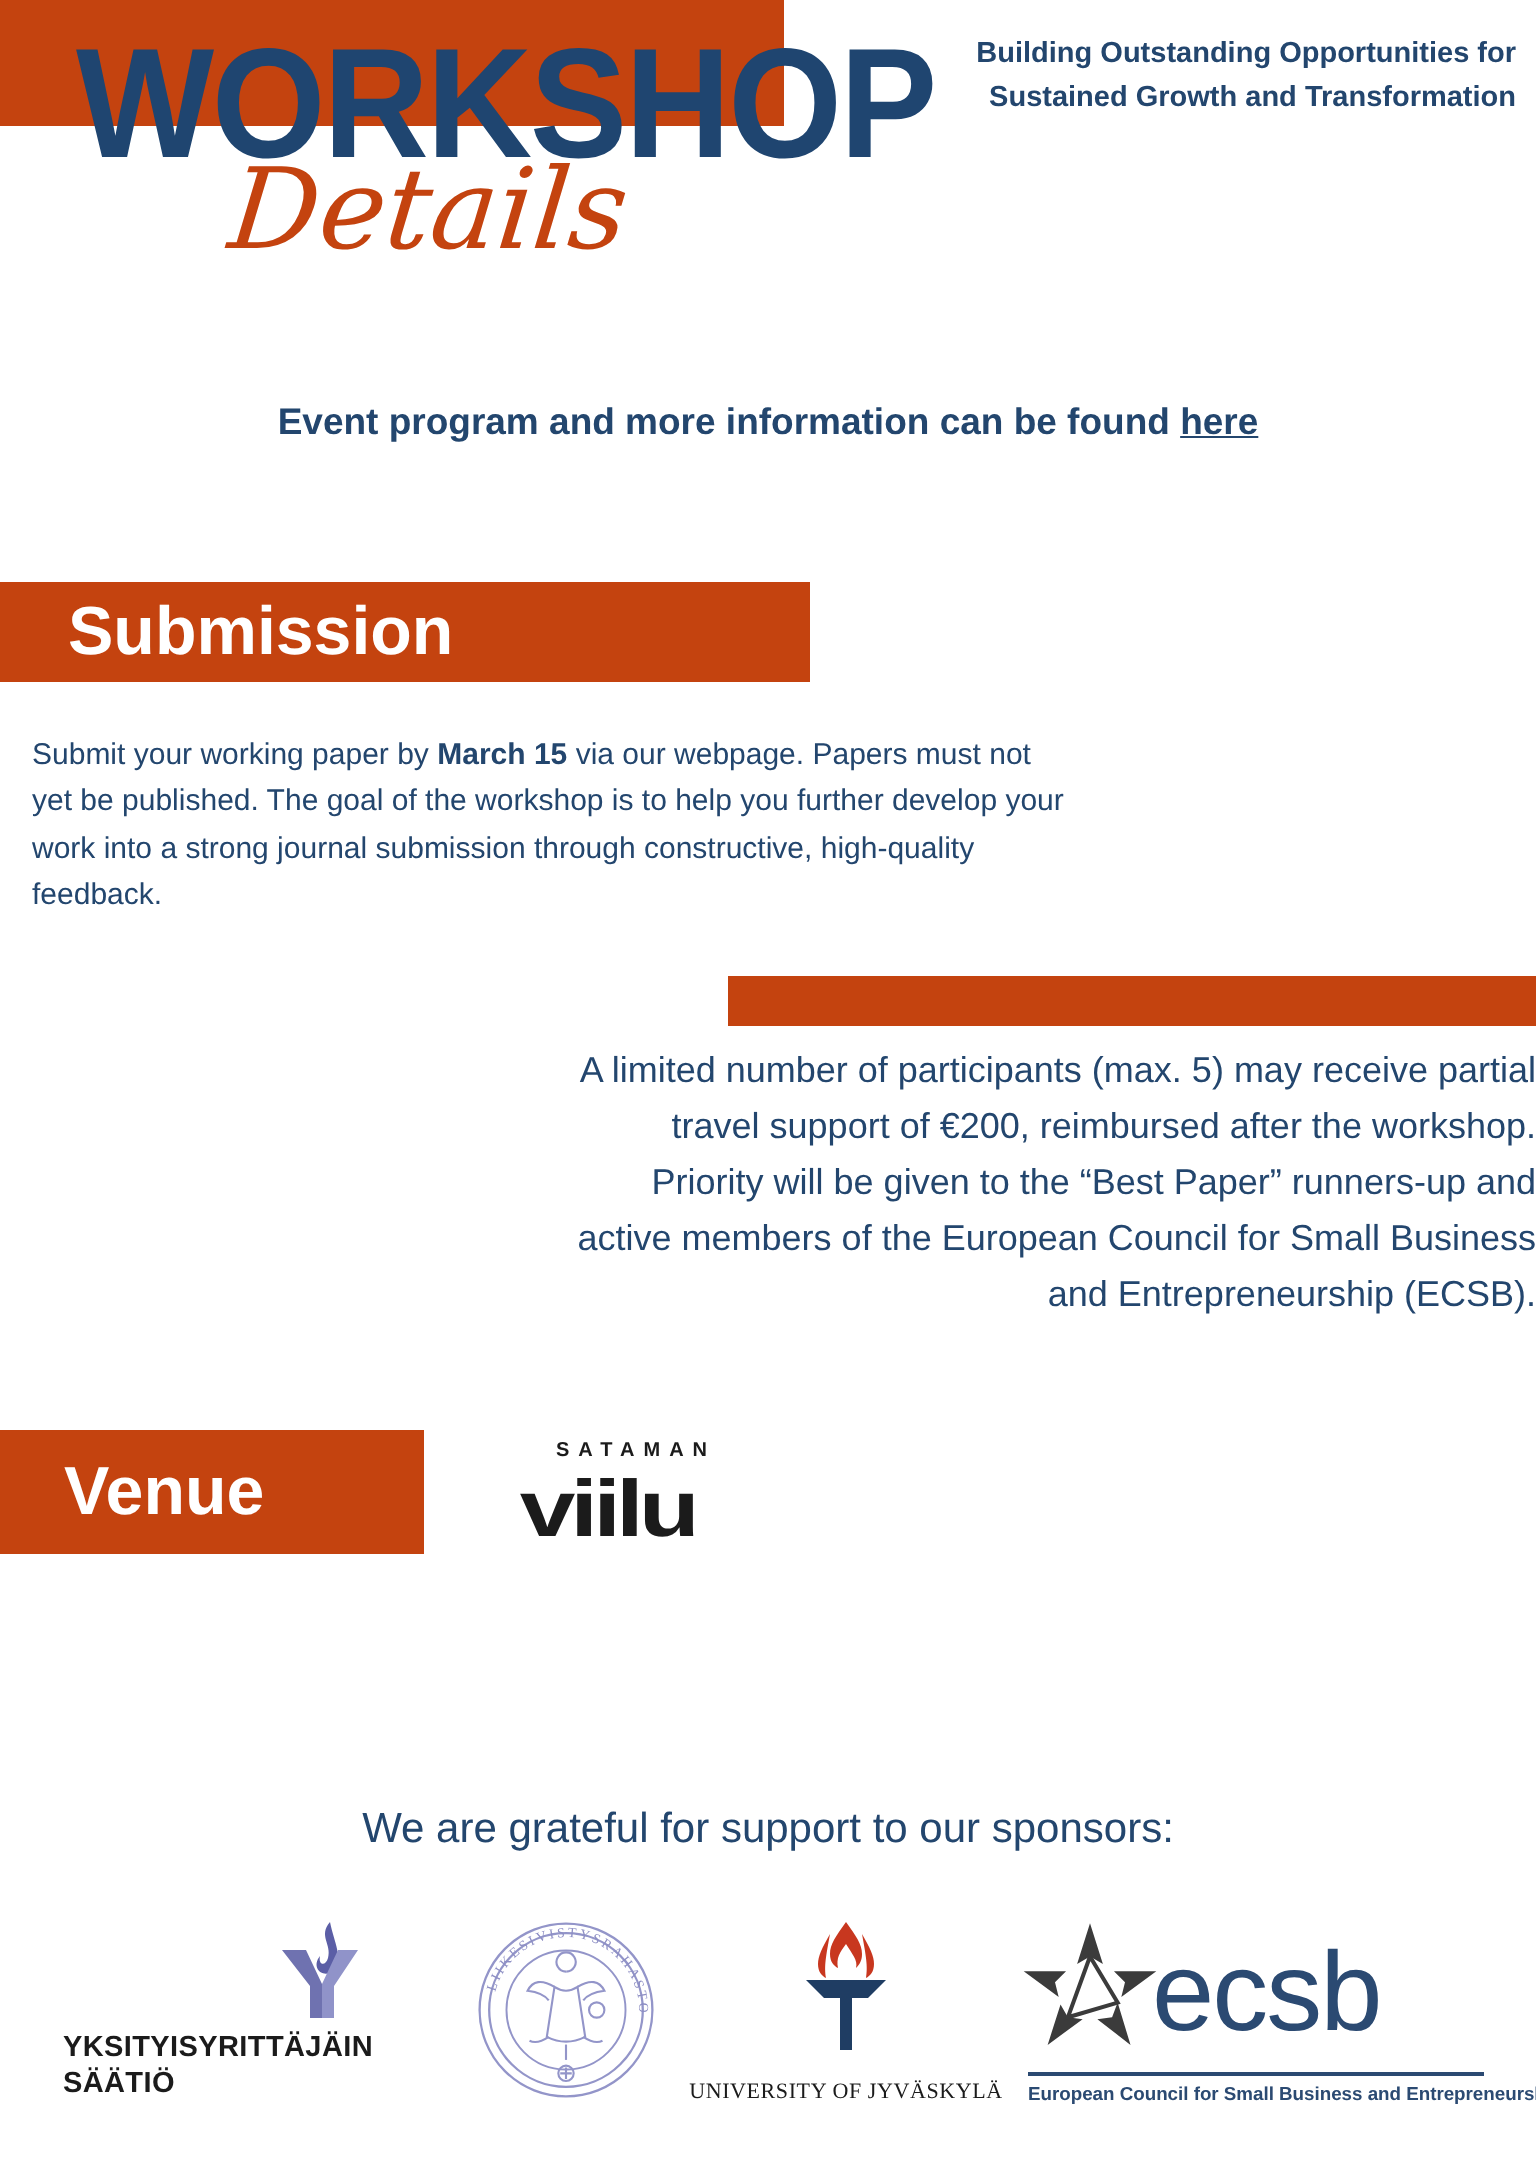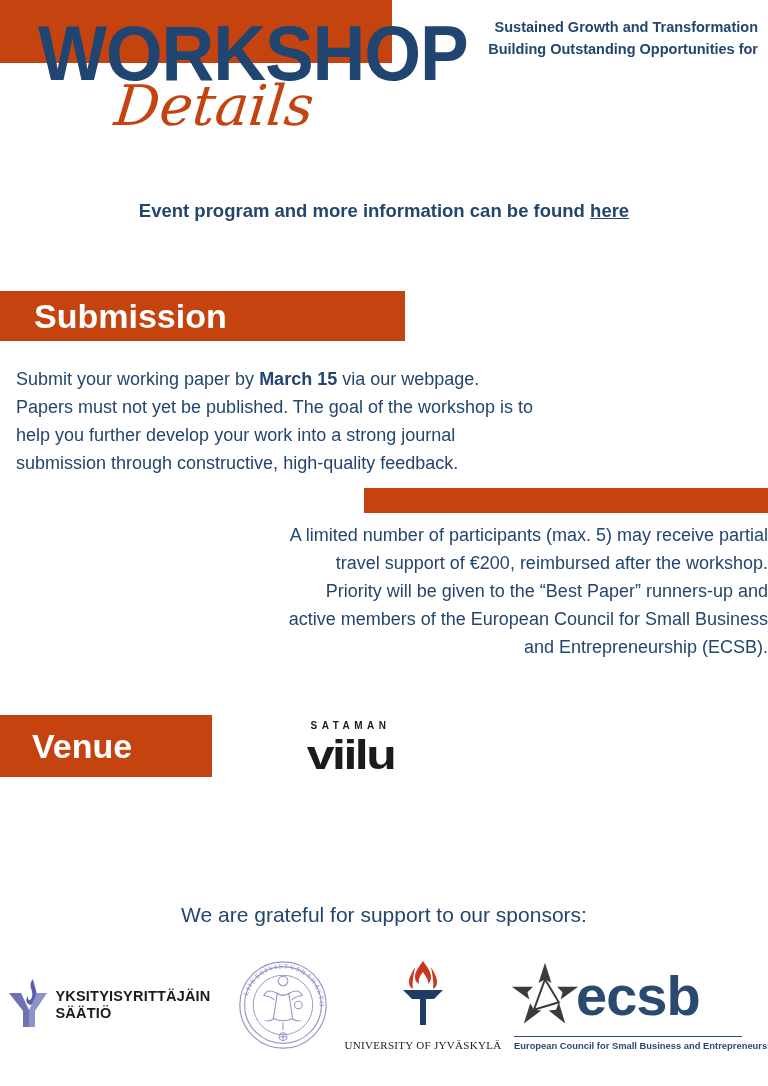--- a/index.html
+++ b/index.html
@@ -116,21 +116,21 @@
   #venue-banner .banner-label {
     margin-left: 32px;
   }
 
   
   .para-left {
     position: absolute;
     left: 16px;
     top: 366px;
     width: 520px;
-    font-size: 18px;
+    font-size: 15px;
     line-height: 1.55;
     color: #23466e;
     text-align: left;
   }
   .para-left b { font-weight: bold; }
 
   .accent-rule {
     position: absolute;
     left: 364px;
     top: 488px;
@@ -149,21 +149,20 @@
     color: #23466e;
     text-align: right;
   }
 
   
   .viilu-logo {
     position: absolute;
     left: 278px;
     top: 721px;
     width: 145px;
-    text-align: center;
     color: #1b1b1b;
   }
   .viilu-top {
     font-size: 10px;
     font-weight: bold;
     letter-spacing: 4.5px;
     line-height: 1;
     margin-bottom: 4px;
   }
   .viilu-main {
@@ -207,21 +206,21 @@
     display: flex;
     align-items: center;
     justify-content: center;
   }
   .sp1 { width: 218px; }
   .sp2 { width: 130px; }
   .sp3 { width: 150px; }
   .sp4 { width: 270px; }
 
   
-  .ys-wrap { display: flex; align-items: center; gap: 0; }
+  .ys-wrap { display: flex; align-items: flex-end; gap: 0; flex-direction: column; }
   .ys-text {
     color: #1b1b1b;
     font-weight: bold;
     font-size: 14.5px;
     line-height: 1.18;
     letter-spacing: 0.2px;
   }
 
   
   .seal-wrap { position: relative; width: 96px; height: 96px; }
@@ -235,21 +234,21 @@
     letter-spacing: 0.3px;
     margin-top: 2px;
     white-space: nowrap;
   }
 
   
   .ecsb-wrap { width: 250px; }
   .ecsb-main { display: flex; align-items: center; }
   .ecsb-word {
     font-size: 56px;
-    font-weight: bold;
+    font-weight: normal;
     color: #2b4a72;
     line-height: 0.9;
     letter-spacing: -1px;
     margin-left: -6px;
   }
   .ecsb-rule {
     height: 1.5px;
     background: #2b4a72;
     margin: 3px 0 3px 6px;
     width: 228px;
@@ -265,22 +264,22 @@
 </head>
 <body>
 
 <div class="poster">
 
   <div class="header-orange-block"></div>
   <div class="workshop-word">WORKSHOP</div>
   <div class="details-word">Details</div>
 
   <div class="tagline">
+    <div>Building Outstanding Opportunities for</div>
     <div>Sustained Growth and Transformation</div>
-    <div>Building Outstanding Opportunities for</div>
   </div>
 
   <div class="program-line">
     <span>Event program and more information can be found </span><a href="#">here</a>
   </div>
 
   <div class="banner" id="submission-banner">
     <span class="banner-label">Submission</span>
   </div>
 

